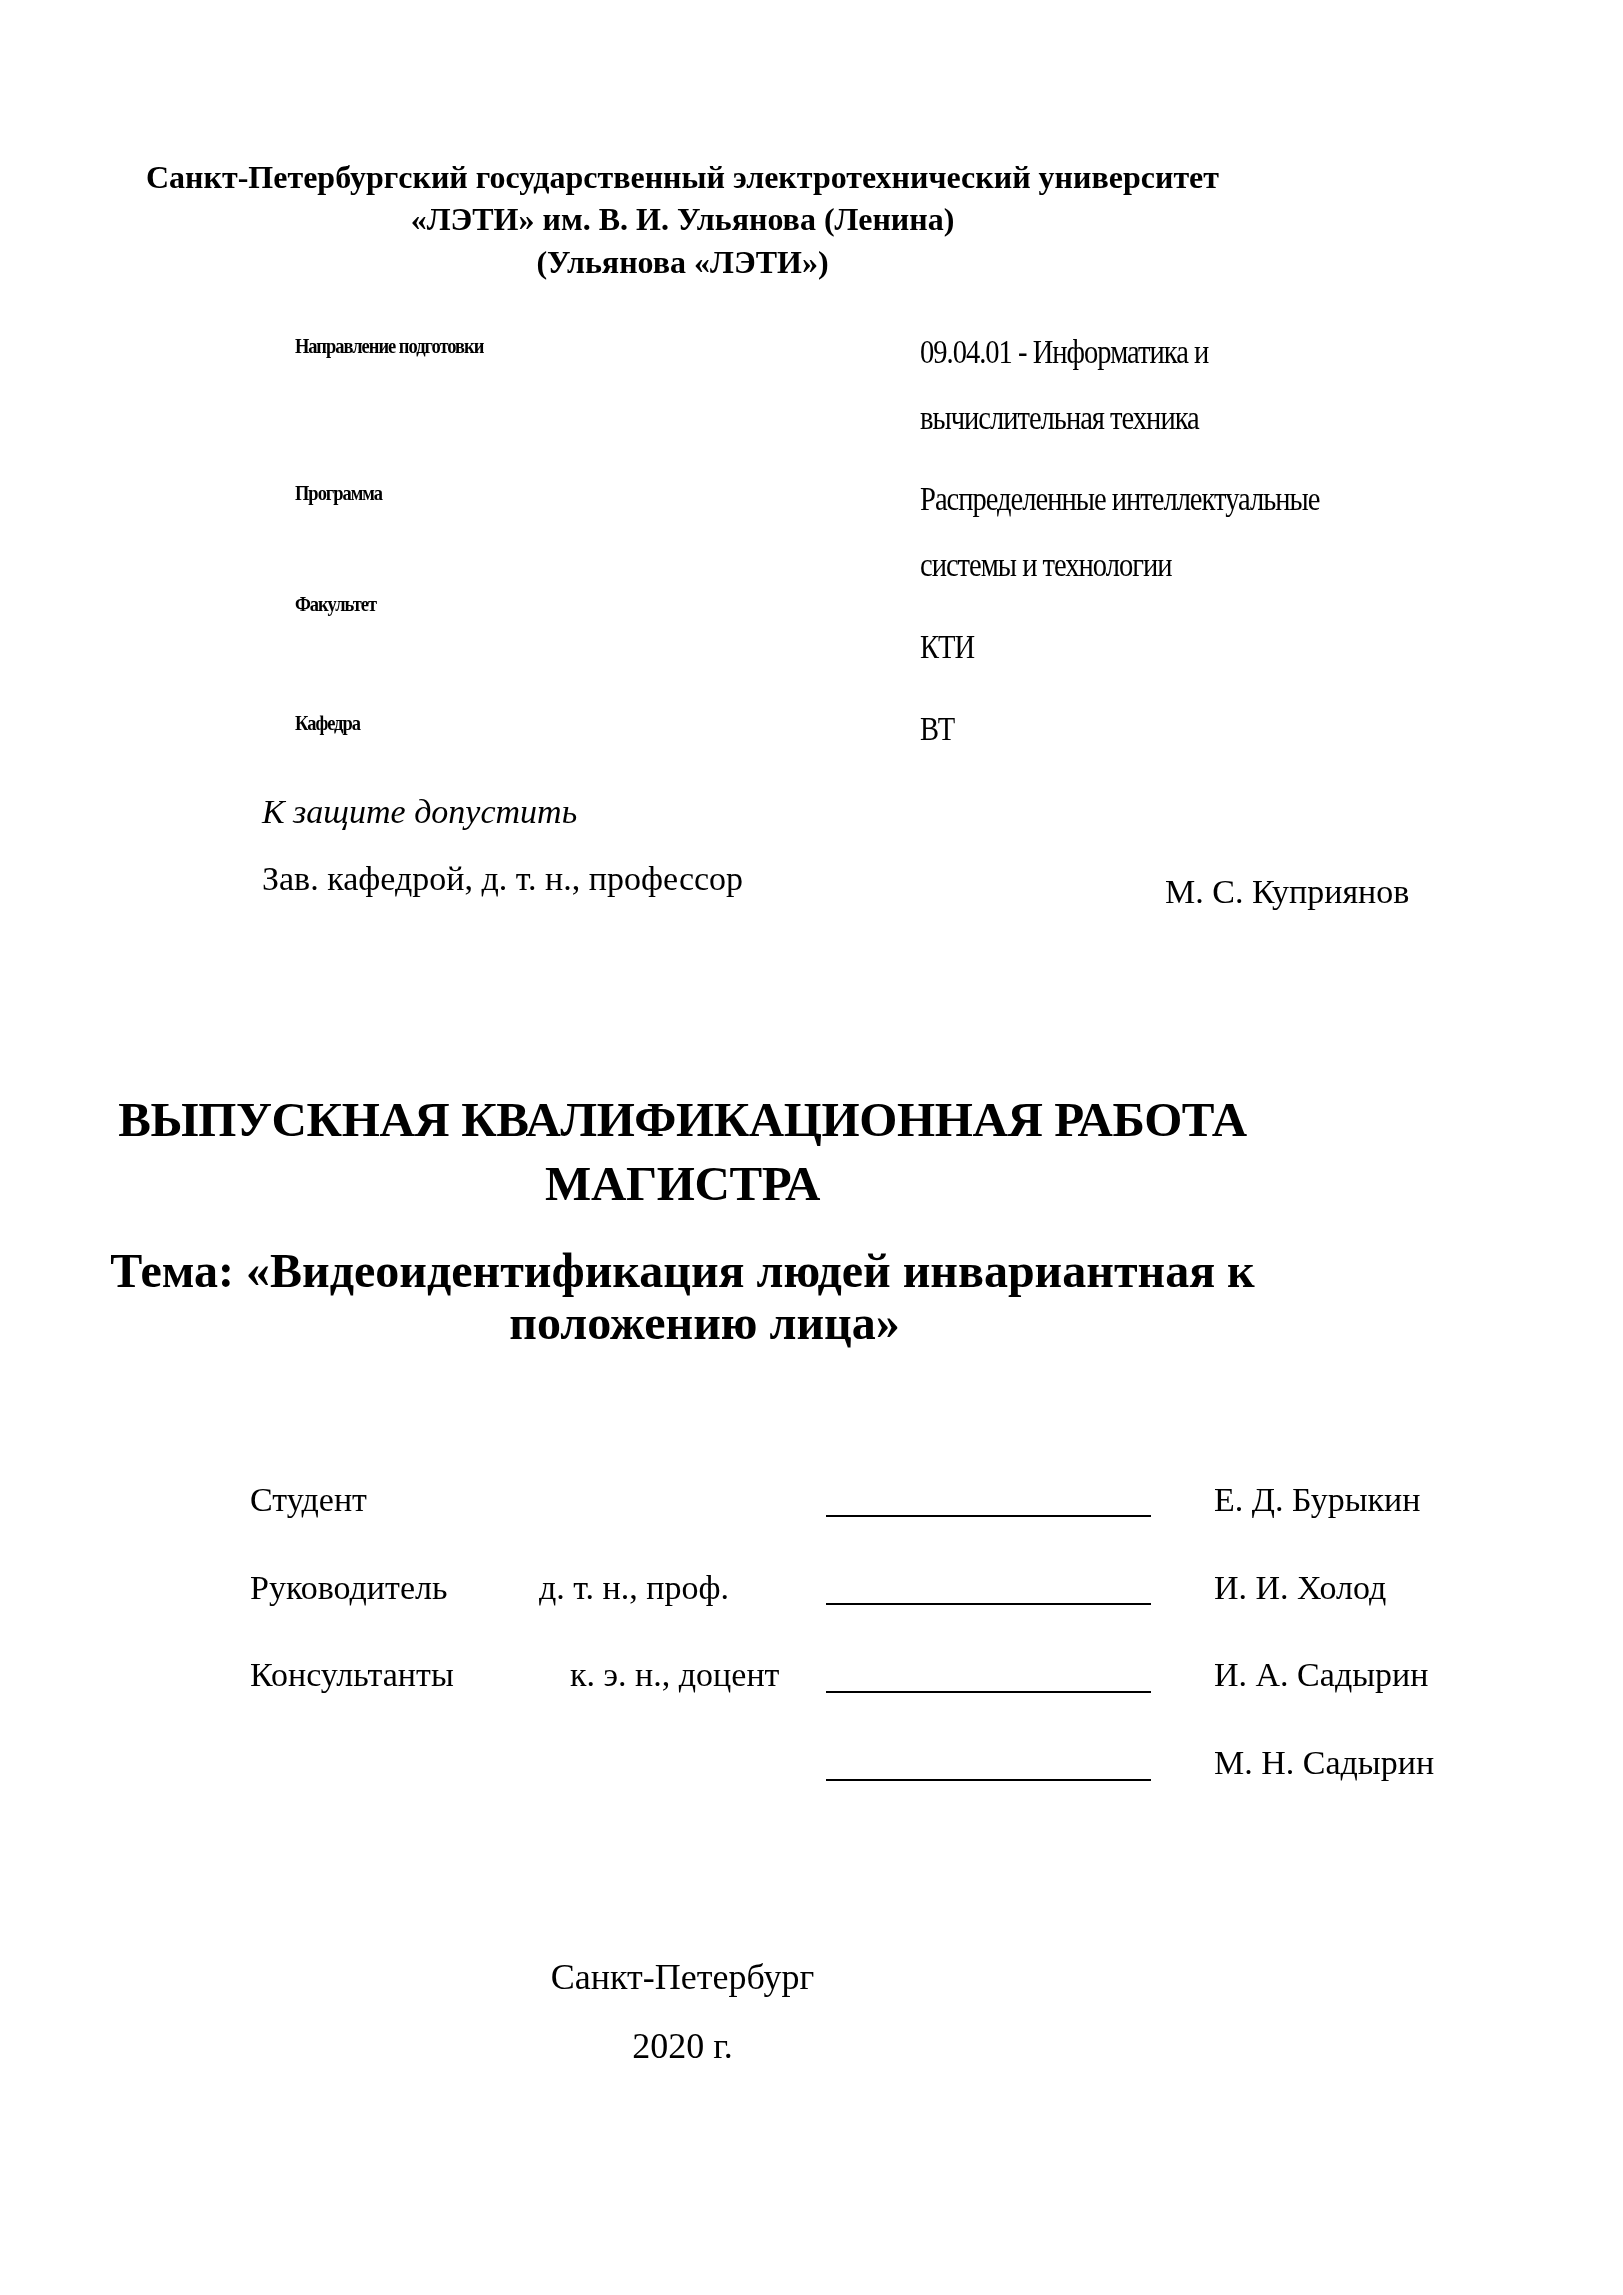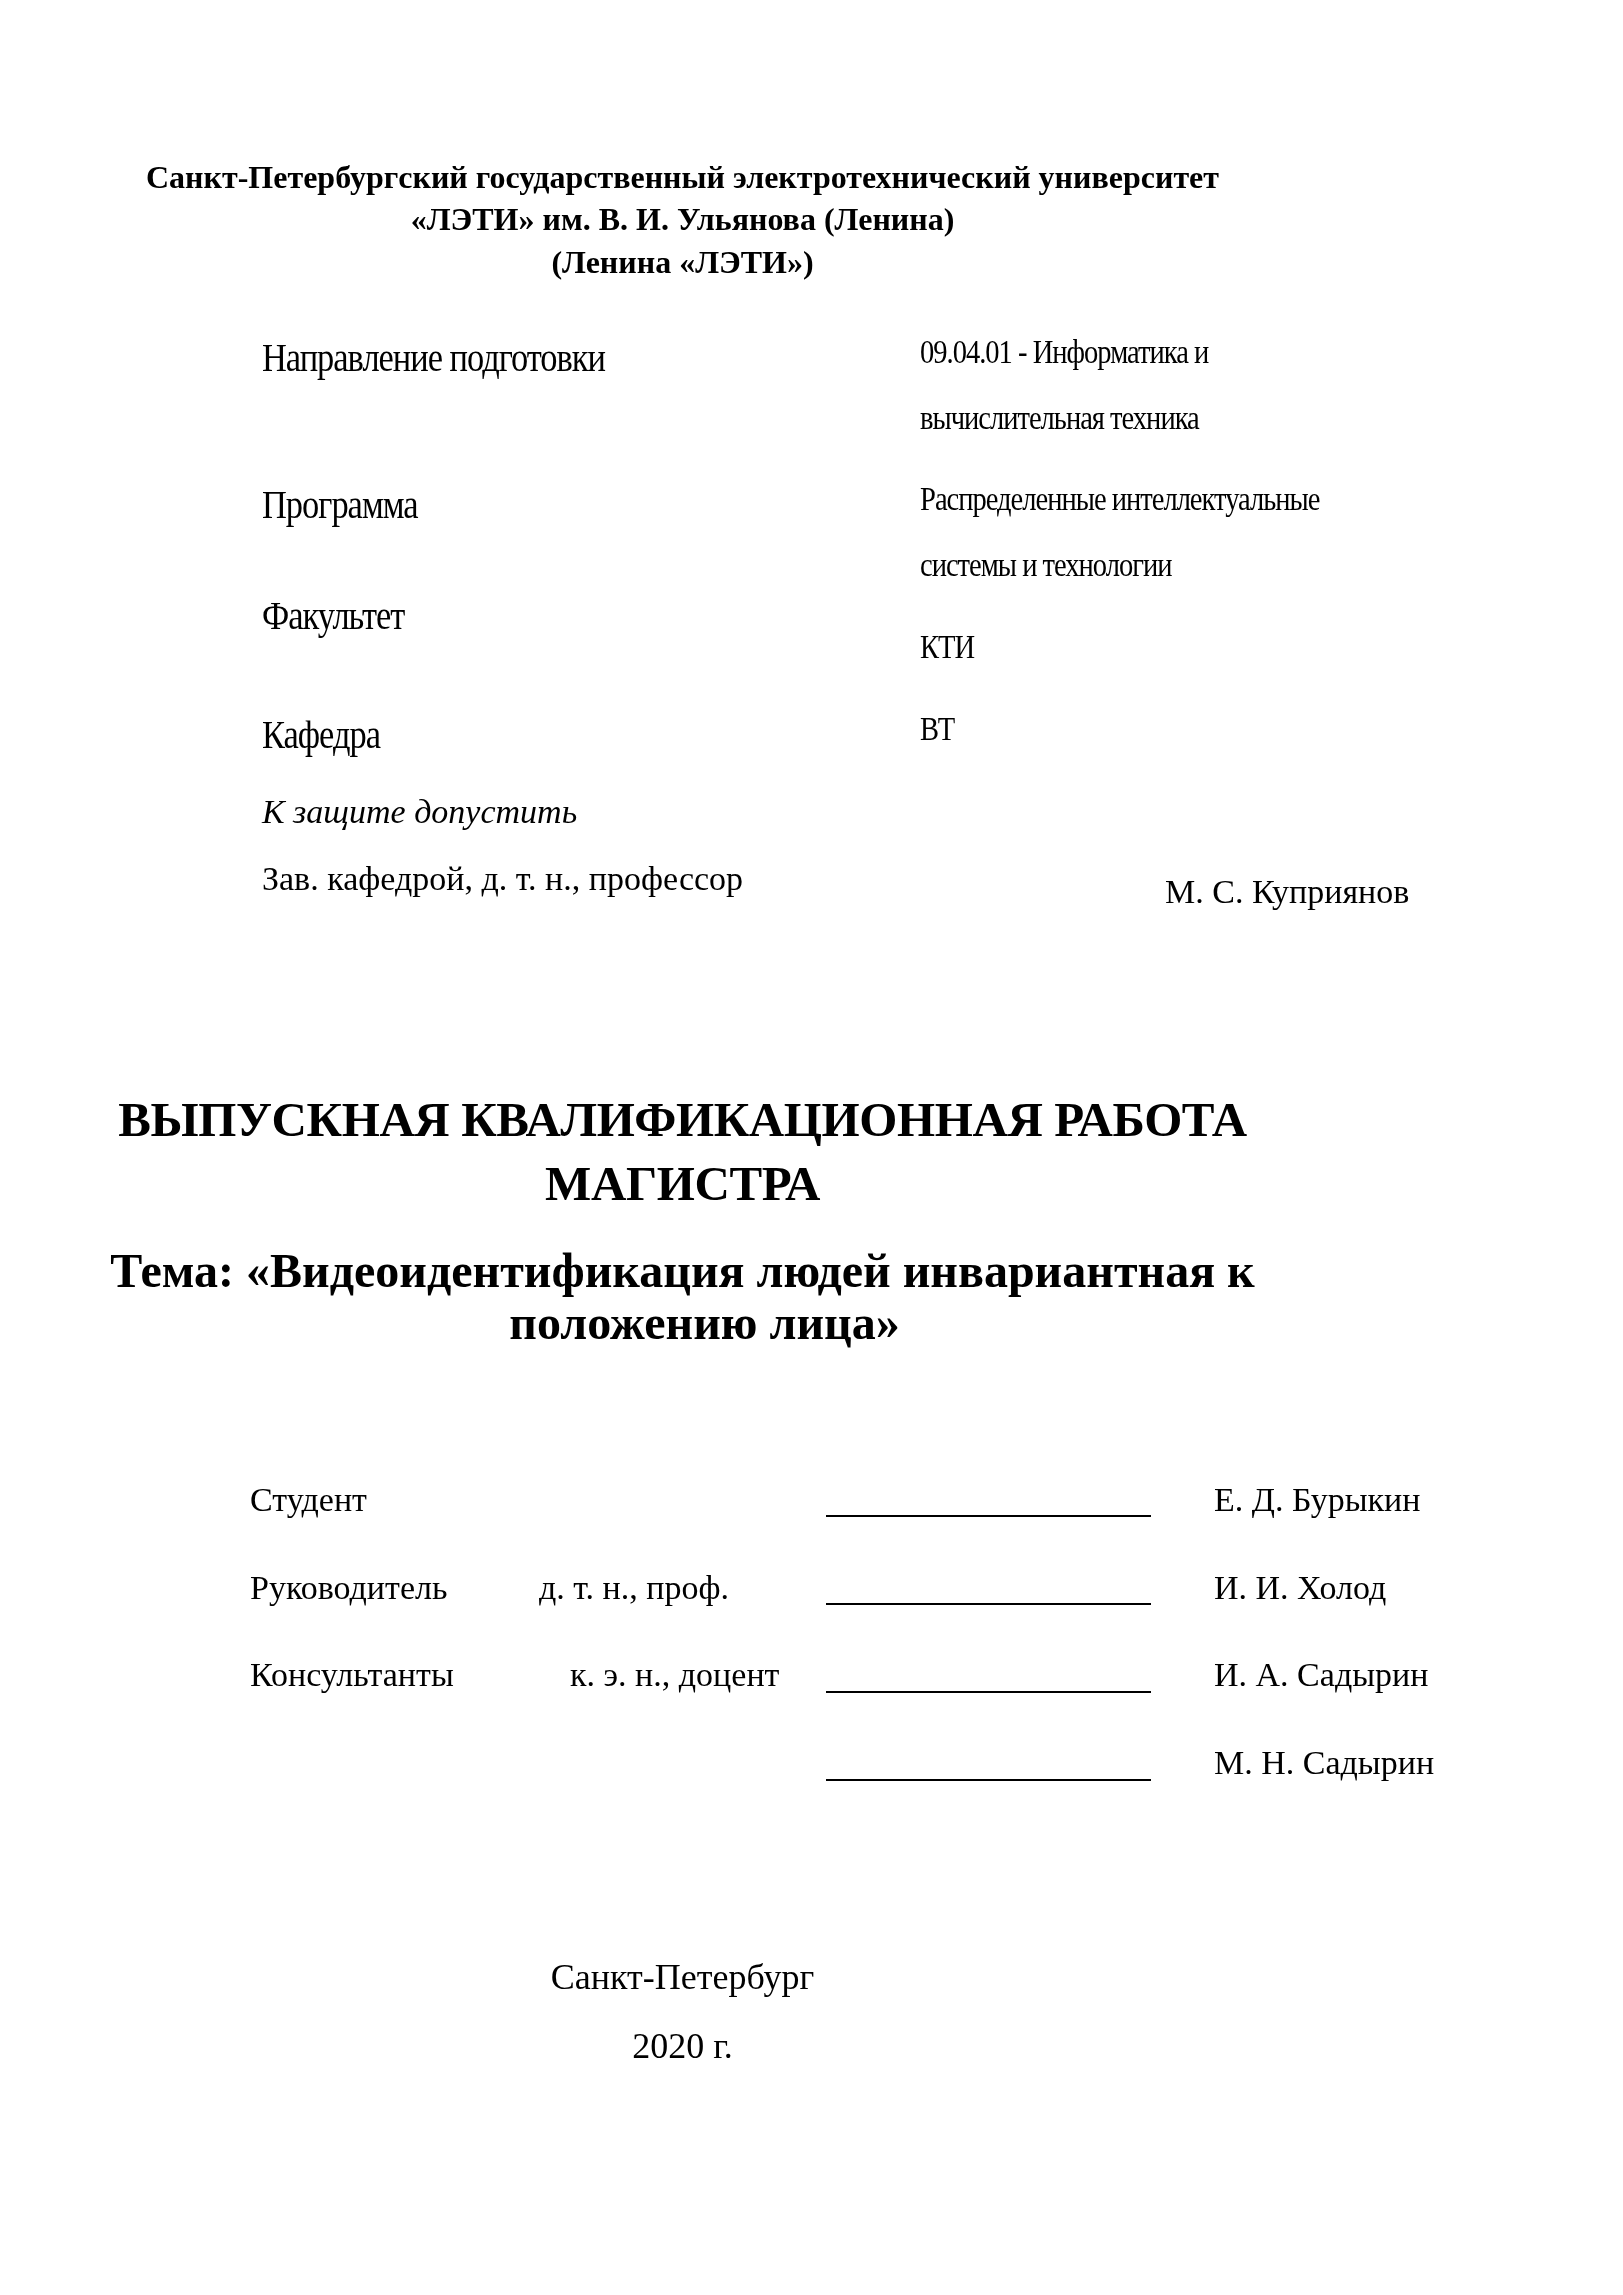--- a/index.html
+++ b/index.html
@@ -8,42 +8,42 @@
     font-family: "Liberation Serif", "DejaVu Serif", serif; color: #000000;
   }
   .abs { position: absolute; white-space: nowrap; }
   .center { left: 0; width: 1365px; text-align: center; }
 
   
   .univ { font-weight: bold; font-size: 32px; line-height: 41px; }
 
   
   .cond { display: inline-block; transform-origin: 0 50%; transform: scaleX(0.84); }
-  .info-label { font-weight: normal; font-size: 41px; letter-spacing: -1.2px; }
+  .info-label { font-weight: bold; font-size: 22px; letter-spacing: -1.2px; margin-left: 33px; }
   .info-value { font-size: 34px; letter-spacing: -1.2px; }
 
   .approve { font-size: 34px; }
   .approve-italic { font-style: italic; }
 
   
   .title-main { font-weight: bold; font-size: 49px; line-height: 53px; letter-spacing: -0.4px; }
   .title-topic { font-weight: bold; font-size: 48px; line-height: 46px; }
 
   
   .sig { font-size: 34px; }
   .sig-line { position: absolute; height: 2.4px; background: #000000; left: 826px; width: 325px; }
 
   .footer { font-size: 36px; line-height: 42px; }
 </style>
 </head>
 <body>
 
 <div class="abs center univ" style="top:157px;">Санкт-Петербургский государственный электротехнический университет</div>
 <div class="abs center univ" style="top:199px;">«ЛЭТИ» им. В. И. Ульянова (Ленина)</div>
-<div class="abs center univ" style="top:242px;">(Ленина «ЛЭТИ»)</div>
+<div class="abs center univ" style="top:242px;">(Ульянова «ЛЭТИ»)</div>
 
 <div>
   <div class="abs info-label" style="left:262px; top:333px;"><span class="cond">Направление подготовки</span></div>
   <div class="abs info-value" style="left:920px; top:333px;"><span class="cond">09.04.01 - Информатика и</span></div>
   <div class="abs info-value" style="left:920px; top:399px;"><span class="cond">вычислительная техника</span></div>
 
   <div class="abs info-label" style="left:262px; top:480px;"><span class="cond">Программа</span></div>
   <div class="abs info-value" style="left:920px; top:480px;"><span class="cond">Распределенные интеллектуальные</span></div>
   <div class="abs info-value" style="left:920px; top:546px;"><span class="cond">системы и технологии</span></div>
 

